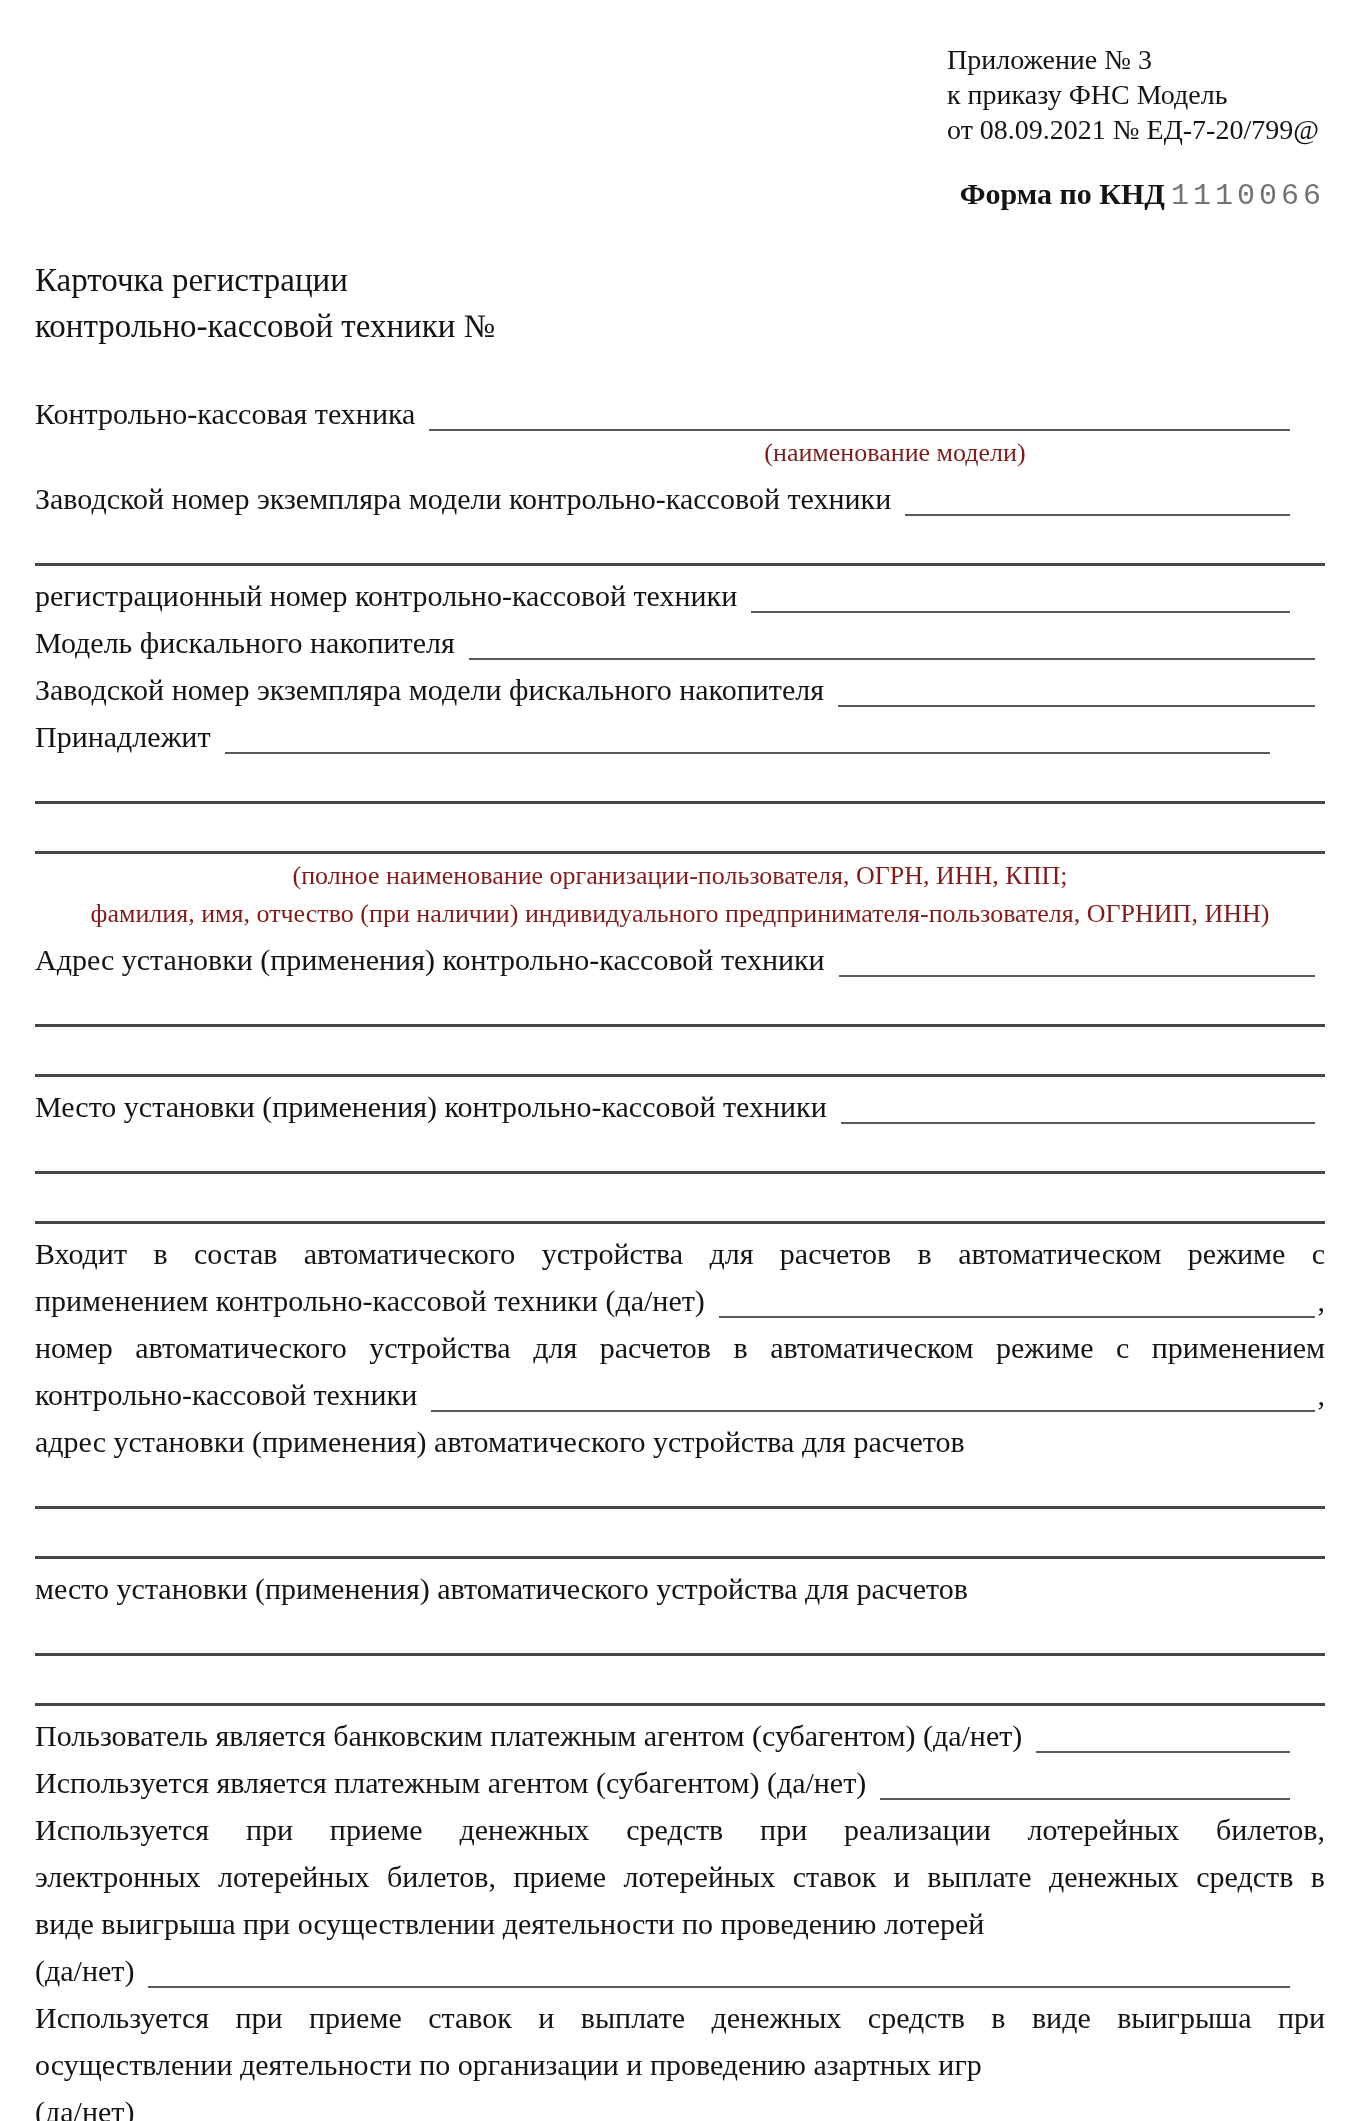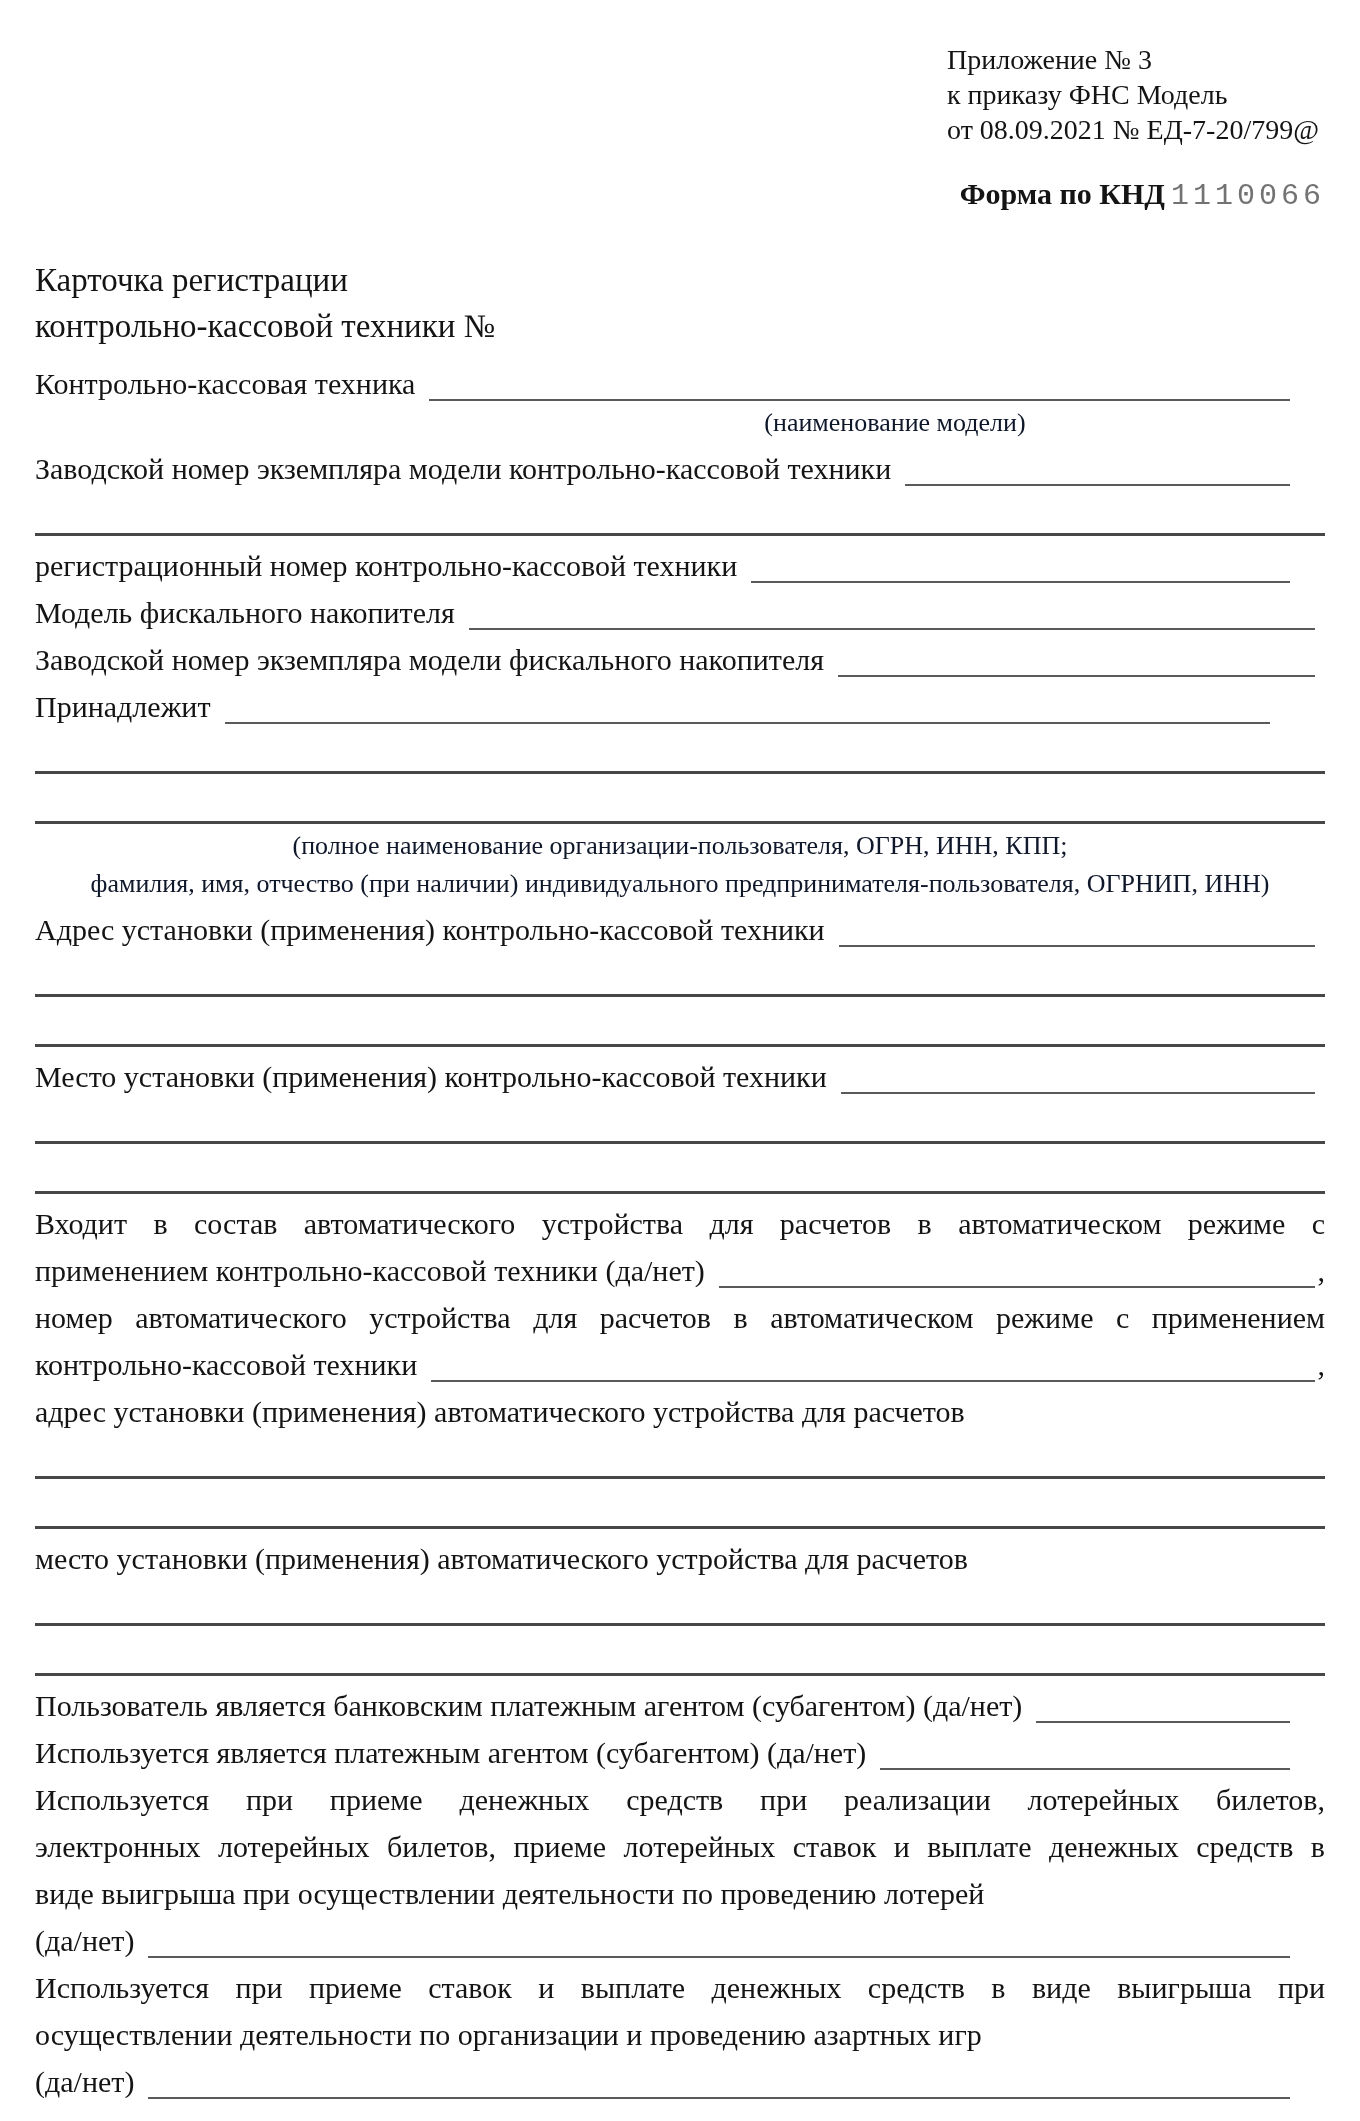--- a/index.html
+++ b/index.html
@@ -7,30 +7,30 @@
     width:1360px;height:2121px;box-sizing:border-box;
     padding:42px 35px 4px 35px;background:#ffffff;overflow:hidden;
     font-family:"Liberation Serif",serif;font-size:30px;color:#141414;
   }
   .annex{margin-left:auto;width:378px;font-size:28px;line-height:35px;}
   .form-code{text-align:right;margin-top:30px;height:34px;line-height:34px;}
   .fc-label{font-weight:bold;}
   .digits{font-family:"Liberation Mono","DejaVu Sans Mono",monospace;color:#737373;letter-spacing:4px;margin-left:6px;}
   .title{text-align:left;margin-top:46px;font-size:33px;line-height:46px;}
   .row{display:flex;align-items:flex-end;margin-top:13px;height:34px;line-height:34px;}
-  .row.first{margin-top:18px;}
+  .row.first{margin-top:48px;}
   .lbl{white-space:nowrap;}
   .fill{flex:1;height:100%;border-bottom:2px solid #5a5a5a;margin-left:14px;min-width:40px;}
   .fill .val{display:inline-block;padding-left:8px;}
   .mr35{margin-right:35px;}
   .mr55{margin-right:55px;}
   .mr10{margin-right:10px;}
   .suffix{margin-left:3px;white-space:nowrap;}
   .wline{height:34px;margin-top:13px;border-bottom:3px solid #474747;}
-  .cap{text-align:center;font-size:26px;line-height:32px;margin-top:6px;color:#0f172a;}
+  .cap{text-align:center;font-size:26px;line-height:32px;margin-top:6px;color:#7f1d1d;}
   .cap-model{padding-left:430px;}
   .jline{margin-top:13px;height:34px;line-height:34px;text-align:justify;text-align-last:justify;}
   .pline{margin-top:13px;height:34px;line-height:34px;}
 </style>
 </head>
 <body>
 
 <div class="sheet">
 
   <div class="annex">

